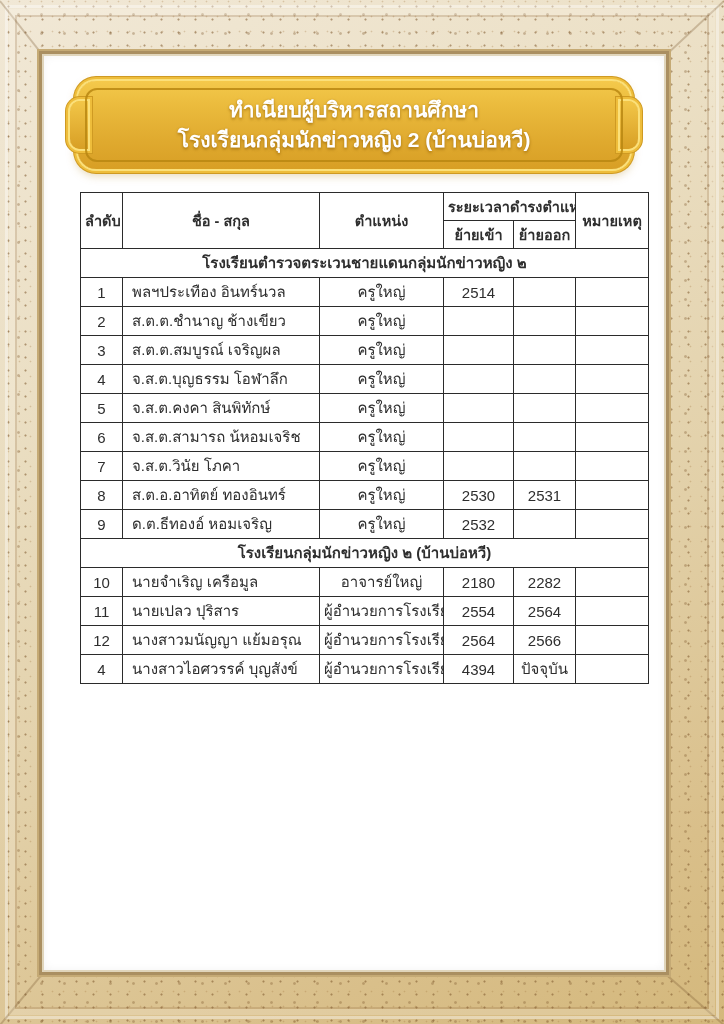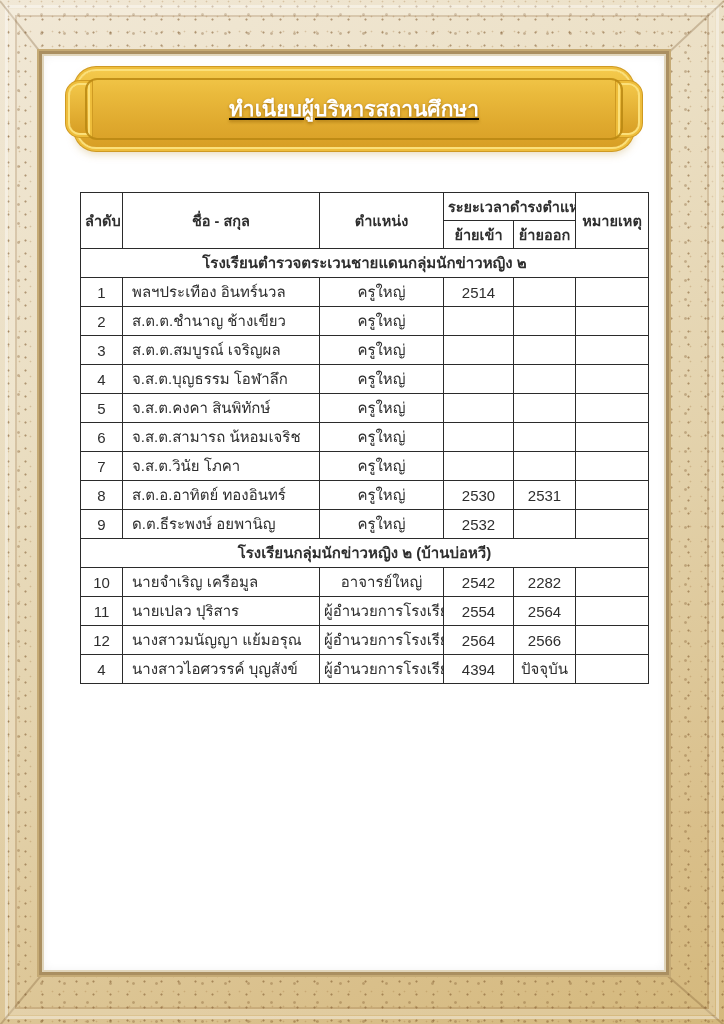--- a/index.html
+++ b/index.html
@@ -58,31 +58,30 @@
       0 0 0 5px #aa8f61,
       0 0 0 7px #c5aa75,
       inset 0 0 8px rgba(0,0,0,0.05);
   }
 
   
   .banner {
     position: absolute;
     left: 50%;
     transform: translateX(-50%);
-    top: 15px;
+    top: 25px;
     width: 552px;
-    height: 76px;
+    height: 88px;
     border-radius: 18px;
     background: linear-gradient(180deg, #f4c94b 0%, #eaba3c 30%, #dfa92e 70%, #d89f25 100%);
     box-shadow:
       0 0 0 2px #fbe07a,
       0 0 0 4px #eebd3b,
       0 0 0 5px #cf9a22,
       0 4px 8px 3px rgba(185,145,55,0.35);
-    text-decoration: underline;
   }
   .banner-inner {
     position: absolute;
     inset: 7px;
     border: 2px solid rgba(185,135,18,0.85);
     border-radius: 12px;
     pointer-events: none;
   }
   .banner-tab {
     position: absolute;
@@ -157,20 +156,21 @@
     <div class="miter miter-br"></div>
 
     <div class="page">
 
       <div class="banner">
         <div class="banner-tab tab-left"></div>
         <div class="banner-tab tab-right"></div>
         <div class="banner-inner"></div>
         <div class="banner-text">
           <div>ทำเนียบผู้บริหารสถานศึกษา</div>
+          <div>โรงเรียนกลุ่มนักข่าวหญิง 2 (บ้านบ่อหวี)</div>
         </div>
       </div>
 
       <table class="data-table">
         <colgroup>
           <col style="width:42px">
           <col style="width:197px">
           <col style="width:124px">
           <col style="width:70px">
           <col style="width:62px">
@@ -252,34 +252,34 @@
             <tr>
               <td class="col-no">8</td>
               <td class="col-name">ส.ต.อ.อาทิตย์ ทองอินทร์</td>
               <td class="col-position">ครูใหญ่</td>
               <td class="col-in">2530</td>
               <td class="col-out">2531</td>
               <td class="col-remark"></td>
             </tr>
             <tr>
               <td class="col-no">9</td>
-              <td class="col-name">ด.ต.ธีระพงษ์ อยพานิญ</td>
+              <td class="col-name">ด.ต.ธีทองอ์ หอมเจริญ</td>
               <td class="col-position">ครูใหญ่</td>
               <td class="col-in">2532</td>
               <td class="col-out"></td>
               <td class="col-remark"></td>
             </tr>
             <tr class="section-row">
               <td colspan="6">โรงเรียนกลุ่มนักข่าวหญิง ๒ (บ้านบ่อหวี)</td>
             </tr>
             <tr>
               <td class="col-no">10</td>
               <td class="col-name">นายจำเริญ เครือมูล</td>
               <td class="col-position">อาจารย์ใหญ่</td>
-              <td class="col-in">2542</td>
+              <td class="col-in">2180</td>
               <td class="col-out">2282</td>
               <td class="col-remark"></td>
             </tr>
             <tr>
               <td class="col-no">11</td>
               <td class="col-name">นายเปลว ปุริสาร</td>
               <td class="col-position">ผู้อำนวยการโรงเรียน</td>
               <td class="col-in">2554</td>
               <td class="col-out">2564</td>
               <td class="col-remark"></td>

